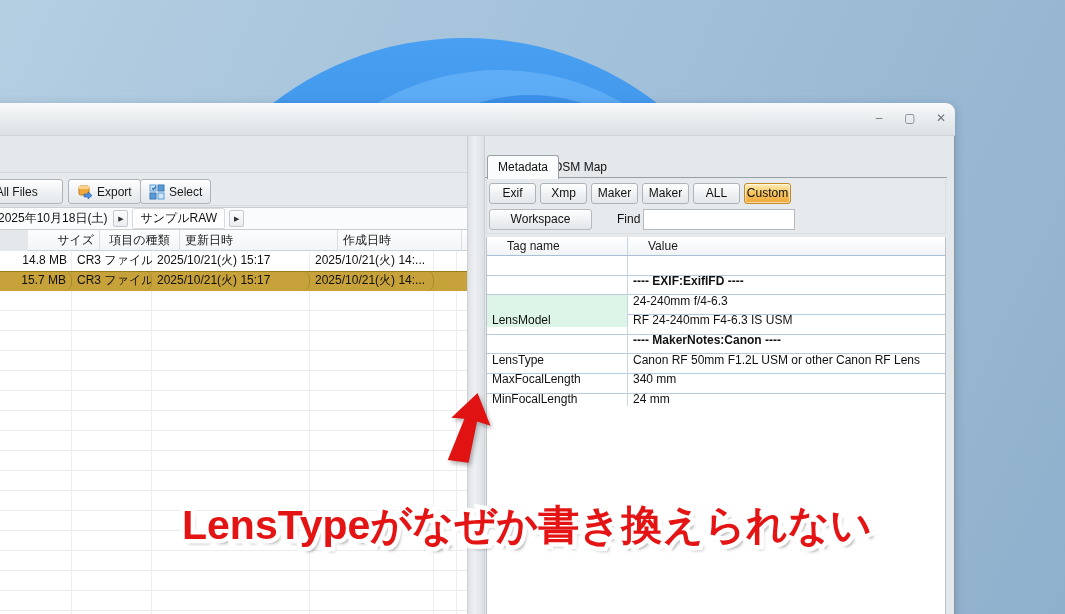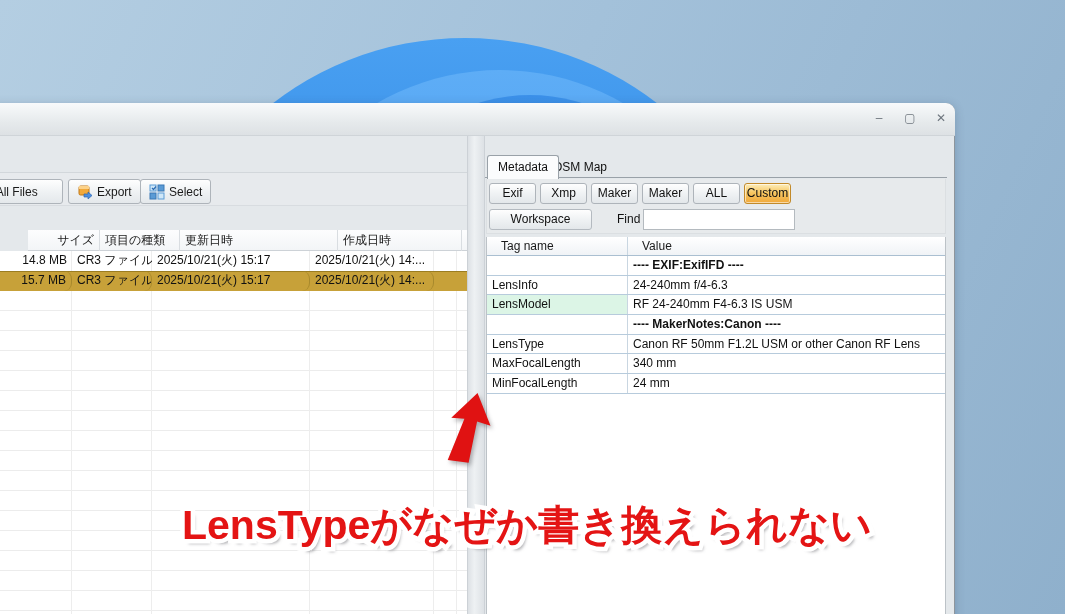--- a/index.html
+++ b/index.html
@@ -47,21 +47,21 @@
   .fh { height:21px; line-height:20px; border-right:1px solid #d9dde1; padding:0 5px; overflow:hidden; white-space:nowrap; }
   .ftable-bg { position:absolute; left:0; top:251px; width:467px; height:363px; background:#fff; }
   .vline { position:absolute; top:230px; bottom:0; width:1px; background:#ededed; }
   .hgrid { position:absolute; left:0; top:291px; width:467px; height:323px;
            background:repeating-linear-gradient(to bottom, transparent 0 19px, #ececec 19px 20px); }
   .frow { position:absolute; left:0; width:467px; height:20px; display:flex; font-size:12px; white-space:nowrap; }
   .frow .fc { height:20px; line-height:19px; padding:0 5px; overflow:hidden; }
   .frow.selected { background:#c7a139; box-shadow:inset 0 1px 0 #9b7d21; }
   .frow.selected .fc { border-right:1px solid #a8892c;border-radius:8px; }
   .c-size { width:72px; text-align:right; }
-  .c-type { width:80px; }
+  .c-type { width:80px;text-align:center; }
   .c-mod  { width:158px; }
   .c-crea { width:124px; }
   .c-x    { width:23px; }
 
   
   .splitter { position:absolute; left:467px; top:136px; width:18px; height:478px;
               background:linear-gradient(90deg,#dde1e5,#eef1f3 40%,#dde1e5);
               border-left:1px solid #ccd1d6; border-right:1px solid #ccd1d6; }
 
   
@@ -87,23 +87,23 @@
   .find-label { position:absolute; left:617px; top:212px; font-size:12px; color:#111; }
   .find-input { position:absolute; left:643px; top:209px; width:152px; height:21px;
                 border:1px solid #b4babf; background:#fff; font-size:12px; padding:0 4px;
                 font-family:"Liberation Sans",sans-serif; }
 
   
   .mlist { position:absolute; left:486px; top:237px; width:460px; height:377px; background:#fff;
            border-left:1px solid #bcc2c7; border-right:1px solid #bcc2c7; }
   .mhead { display:flex; height:19px; background:linear-gradient(#ffffff,#f0f3f6);
            border-bottom:1px solid #aabfd1; font-size:12px; color:#1a1a1a; }
-  .mhead .mh { line-height:18px; padding:0 14px; border-right:1px solid #c9d6e1; white-space:nowrap; }
+  .mhead .mh { line-height:18px; padding:0 20px; border-right:1px solid #c9d6e1; white-space:nowrap; }
   .mrow { display:flex; height:19.7px; border-bottom:1px solid #b7cbdc; font-size:12px; }
-  .mrow .mc { line-height:19px; padding:0 5px; overflow:hidden; white-space:nowrap; }
+  .mrow .mc { line-height:19px; padding:16px 5px; overflow:hidden; white-space:nowrap; }
   .mrow .tagc { width:141px; border-right:1px solid #c9d6e1; }
   .mrow .valc { flex:1; }
   .mrow.section .valc { font-weight:bold; }
   .mrow .tagc.hl { background:#dcf5e6; }
 
   
   .annot-wrap { position:absolute; left:77px; top:496px; width:900px; height:60px; text-align:center;
                 font-size:41px; font-weight:bold; letter-spacing:0px; line-height:58px; white-space:nowrap; }
   .annot-back { position:absolute; left:0; top:0; width:100%; color:#fff;
                 -webkit-text-stroke:9px #ffffff;
@@ -166,20 +166,26 @@
         <rect x="1" y="1" width="6" height="6" fill="#cfe7f8" stroke="#5b9bd5"></rect>
         <rect x="9" y="1" width="6" height="6" fill="#5b9bd5" stroke="#3a78b5"></rect>
         <rect x="1" y="9" width="6" height="6" fill="#5b9bd5" stroke="#3a78b5"></rect>
         <rect x="9" y="9" width="6" height="6" fill="#cfe7f8" stroke="#5b9bd5"></rect>
         <path d="M3 4 l1.5 1.5 L7 2.5" stroke="#2e6db4" stroke-width="1.2" fill="none"></path>
       </svg>
     </span>
     <span>Select</span>
   </div>
 
+  <div class="crumb-band">
+    <span class="crumb-label">2025年10月18日(土)</span>
+    <span class="crumb-arrow">▶</span>
+    <span class="crumb-seg">サンプルRAW</span>
+    <span class="crumb-arrow">▶</span>
+  </div>
 
   <div class="ftable-bg"></div>
   <div class="hgrid"></div>
   <div class="vline" style="left:71px;"></div>
   <div class="vline" style="left:151px;"></div>
   <div class="vline" style="left:309px;"></div>
   <div class="vline" style="left:433px;"></div>
   <div class="vline" style="left:456px;"></div>
 
   <div class="ftable-head">

